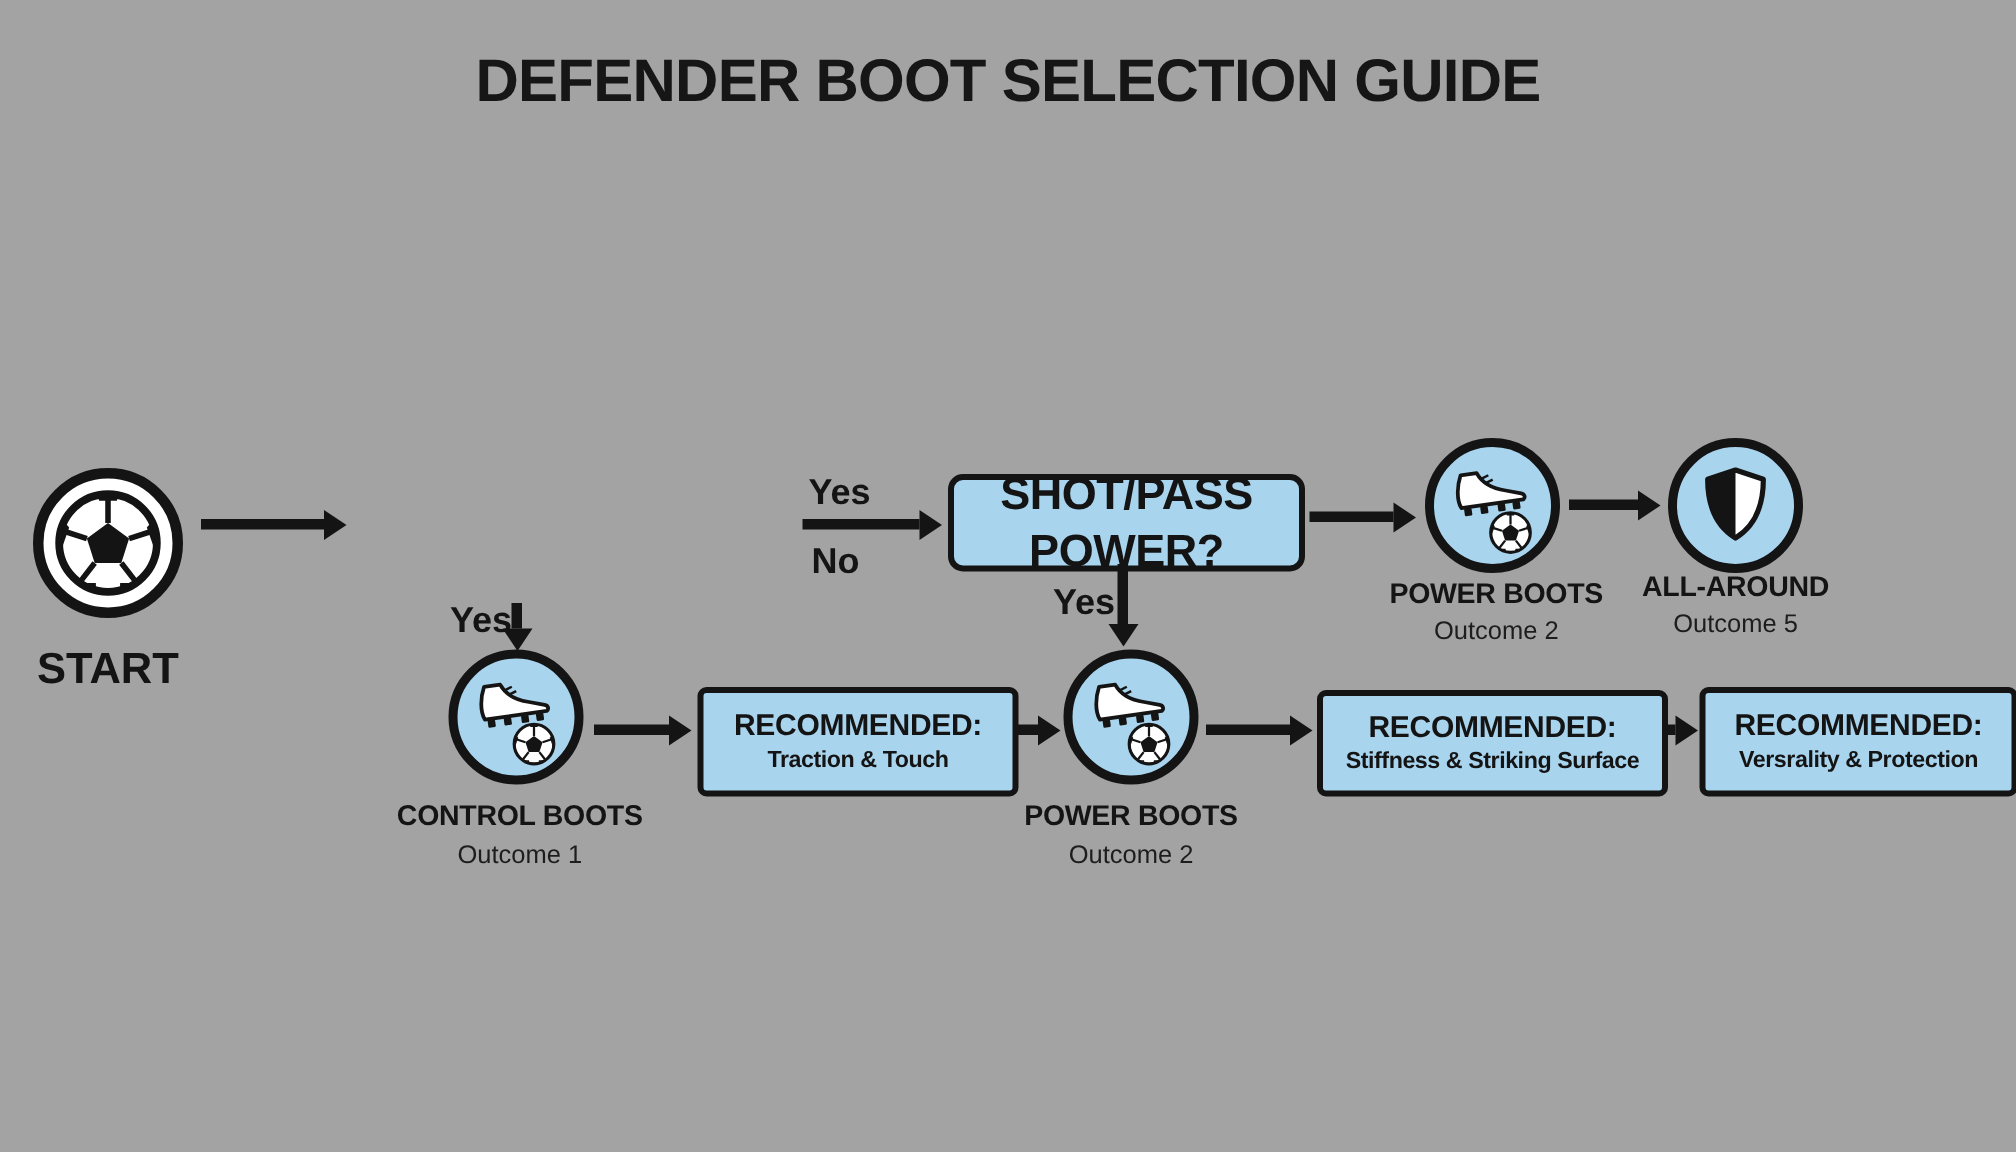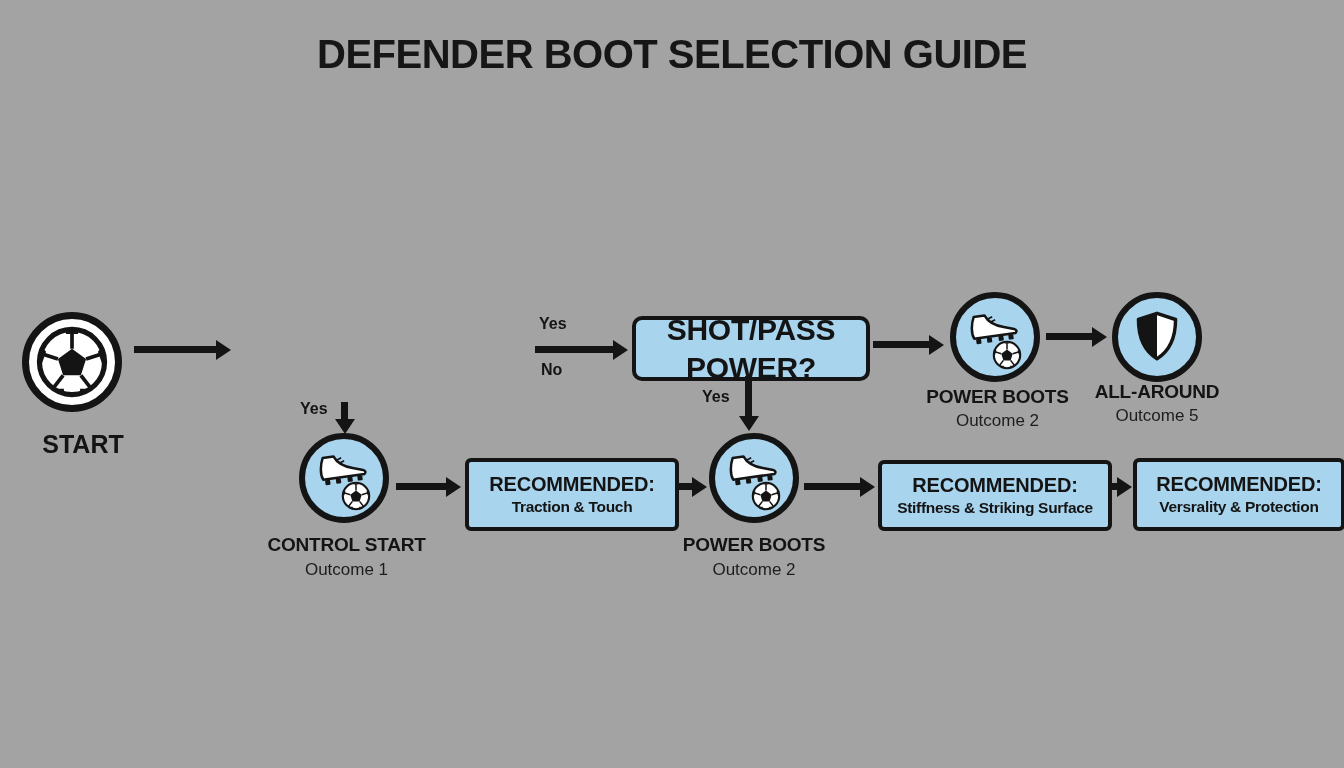--- a/index.html
+++ b/index.html
@@ -35,22 +35,22 @@
   .circle{
     position:absolute;border:6px solid var(--outline);border-radius:50%;
     background:var(--node-fill);
   }
   .start-circle{background:#ffffff;border-width:7px;}
   .circle .boot{position:absolute;transform:rotate(-8deg);}
   
   .lbl{position:absolute;text-align:center;}
   .name-lbl{font-weight:800;font-size:19px;letter-spacing:-0.2px;}
   .outcome-lbl{font-size:17px;font-weight:400;color:#1d1d1d;}
-  .start-lbl{font-weight:800;font-size:25px;padding-left:11px;}
-  .edge-lbl{position:absolute;font-weight:800;font-size:16px;}
+  .start-lbl{font-weight:800;font-size:29px;}
+  .edge-lbl{position:absolute;font-weight:800;font-size:24px;}
   
   .arrow-h{position:absolute;height:7px;background:var(--outline);}
   .arrow-h::after{
     content:"";position:absolute;right:-15px;top:-6.5px;width:0;height:0;
     border-left:15px solid var(--outline);
     border-top:10px solid transparent;border-bottom:10px solid transparent;
   }
   .arrow-v{position:absolute;width:7px;background:var(--outline);}
   .arrow-v::after{
     content:"";position:absolute;bottom:-15px;left:-6.5px;width:0;height:0;
@@ -155,21 +155,21 @@
   <div class="arrow-v" style="left:341px;top:402px;height:17px;"></div>
 
   <div class="circle" style="left:299px;top:433px;width:78px;height:78px;">
     <svg class="boot" width="54" height="35" style="left:10px;top:13px;">
         <use href="#icon-boot"></use>
       </svg>
     <svg width="30" height="30" style="position:absolute;left:36px;top:42px;">
         <use href="#icon-ball"></use>
       </svg>
   </div>
-  <div class="lbl name-lbl" style="left:259px;top:534px;width:175px;">CONTROL START</div>
+  <div class="lbl name-lbl" style="left:259px;top:534px;width:175px;">CONTROL BOOTS</div>
   <div class="lbl outcome-lbl" style="left:259px;top:560px;width:175px;">Outcome 1</div>
 
   <div class="arrow-h" style="left:396px;top:483px;width:50px;"></div>
 
   <div class="box rec" style="left:465px;top:458px;width:200px;height:65px;">
     <span class="rec-heading">RECOMMENDED:</span>
     <span class="rec-detail">Traction &amp; Touch</span>
   </div>
 
   <div class="arrow-h" style="left:676px;top:483px;width:16px;"></div>

